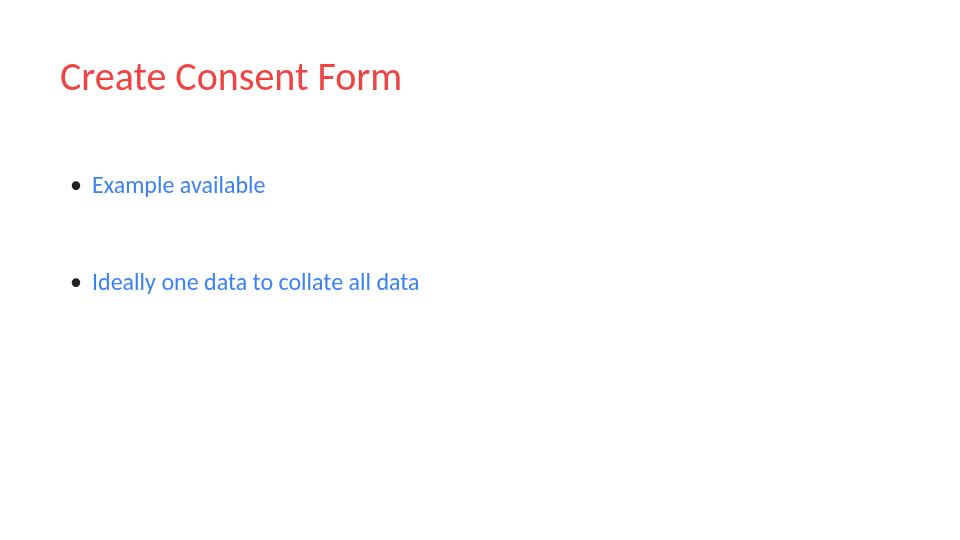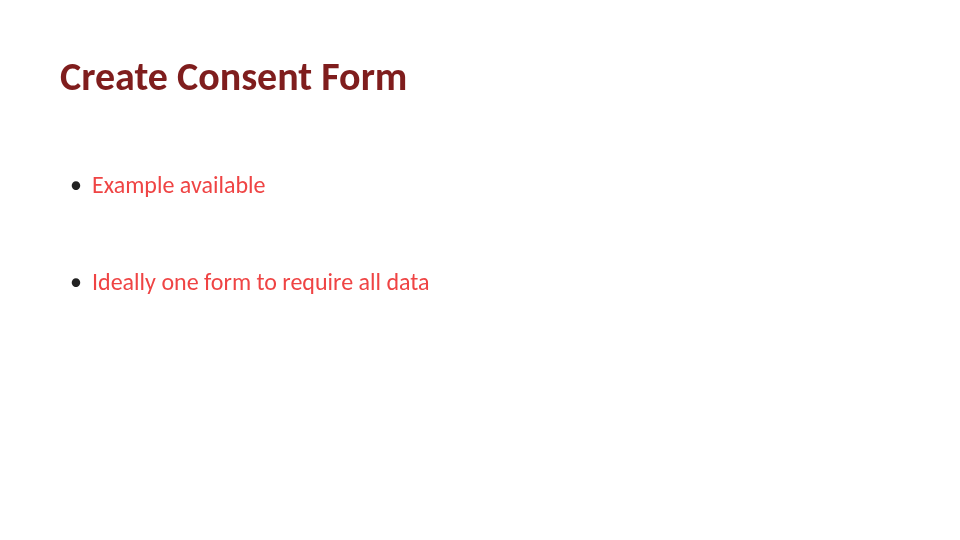--- a/index.html
+++ b/index.html
@@ -12,34 +12,34 @@
     overflow: hidden;
   }
   .slide {
     position: relative;
     width: 960px;
     height: 540px;
     box-sizing: border-box;
     padding: 55px 60px 40px 60px;
   }
   .title {
-    color: #7f1d1d;
+    color: #ef4444;
     font-size: 40px;
-    font-weight: 700;
+    font-weight: 400;
     margin: 0 0 70px 0;
     line-height: 1.1;
   }
   .bullets {
     list-style: none;
     padding: 0;
     margin: 0 0 0 10px;
   }
   .bullets li {
     position: relative;
-    color: #ef4444;
+    color: #3b82f6;
     font-size: 24px;
     line-height: 1.3;
     margin-bottom: 66px;
     padding-left: 22px;
   }
   .bullets li::before {
     content: "•";
     position: absolute;
     left: 0;
     top: 0;
@@ -47,15 +47,15 @@
     font-size: 24px;
   }
 </style>
 </head>
 <body>
 
 <div class="slide">
   <h1 class="title">Create Consent Form</h1>
   <ul class="bullets">
     <li>Example available</li>
-    <li>Ideally one form to require all data</li>
+    <li>Ideally one data to collate all data</li>
   </ul>
 </div>
 
 </body></html>

